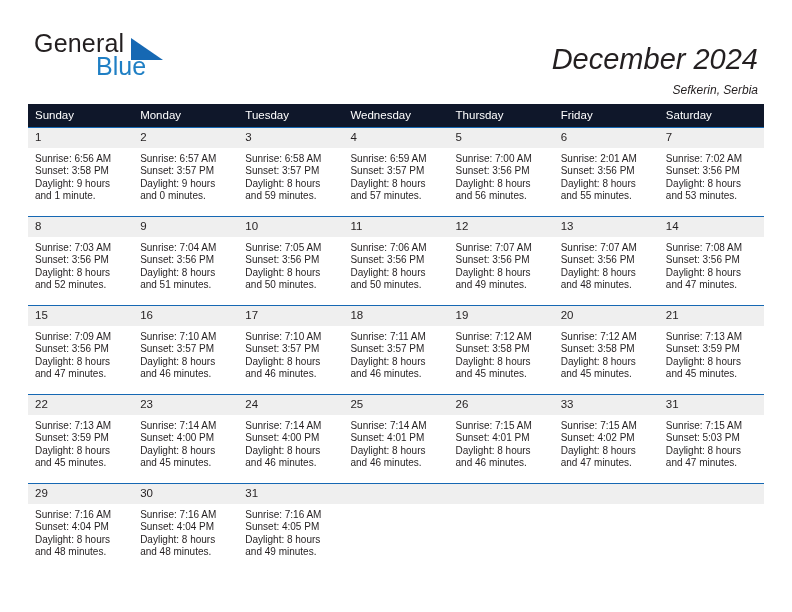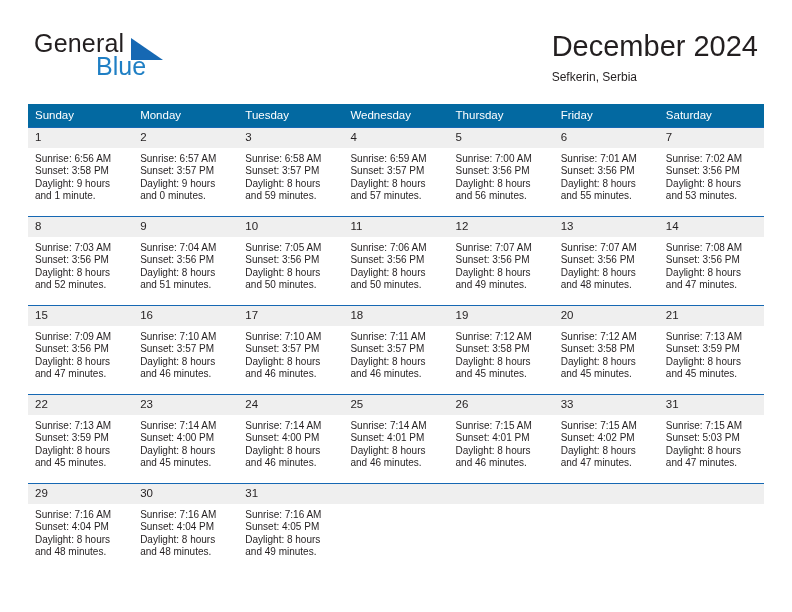--- a/index.html
+++ b/index.html
@@ -57,22 +57,23 @@
     left: 97px;
     top: 8px;
     width: 0;
     height: 0;
     border-left: 32px solid #1668b3;
     border-top: 22px solid transparent;
   }
   .title-block {
     position: absolute;
     right: 6px;
-    top: 0;
-    text-align: left;
+    top: 13px;
+    text-align: right;
+    font-style: italic;
   }
   .month-title {
     font-size: 29px;
     color: #231f20;
     line-height: 36px;
     white-space: nowrap;
   }
   .location {
     font-size: 12px;
     color: #231f20;
@@ -84,21 +85,21 @@
   
   .calendar {
     position: absolute;
     left: 28px;
     top: 104px;
     width: 736px;
     border-collapse: collapse;
     table-layout: fixed;
   }
   .calendar th {
-    background: #0369a1;
+    background: #0f172a;
     color: #ffffff;
     font-weight: normal;
     font-size: 11.5px;
     text-align: left;
     padding: 5px 0 5px 7px;
     height: 11px;
     line-height: 13px;
   }
   .calendar td {
     vertical-align: top;
@@ -218,21 +219,21 @@
                 <div>Sunset: 3:56 PM</div>
                 <div>Daylight: 8 hours</div>
                 <div>and 56 minutes.</div>
               </div>
             </div>
           </td>
           <td>
             <div class="cell-inner">
               <div class="daynum">6</div>
               <div class="detail">
-                <div>Sunrise: 7:01 AM</div>
+                <div>Sunrise: 2:01 AM</div>
                 <div>Sunset: 3:56 PM</div>
                 <div>Daylight: 8 hours</div>
                 <div>and 55 minutes.</div>
               </div>
             </div>
           </td>
           <td>
             <div class="cell-inner">
               <div class="daynum">7</div>
               <div class="detail">

